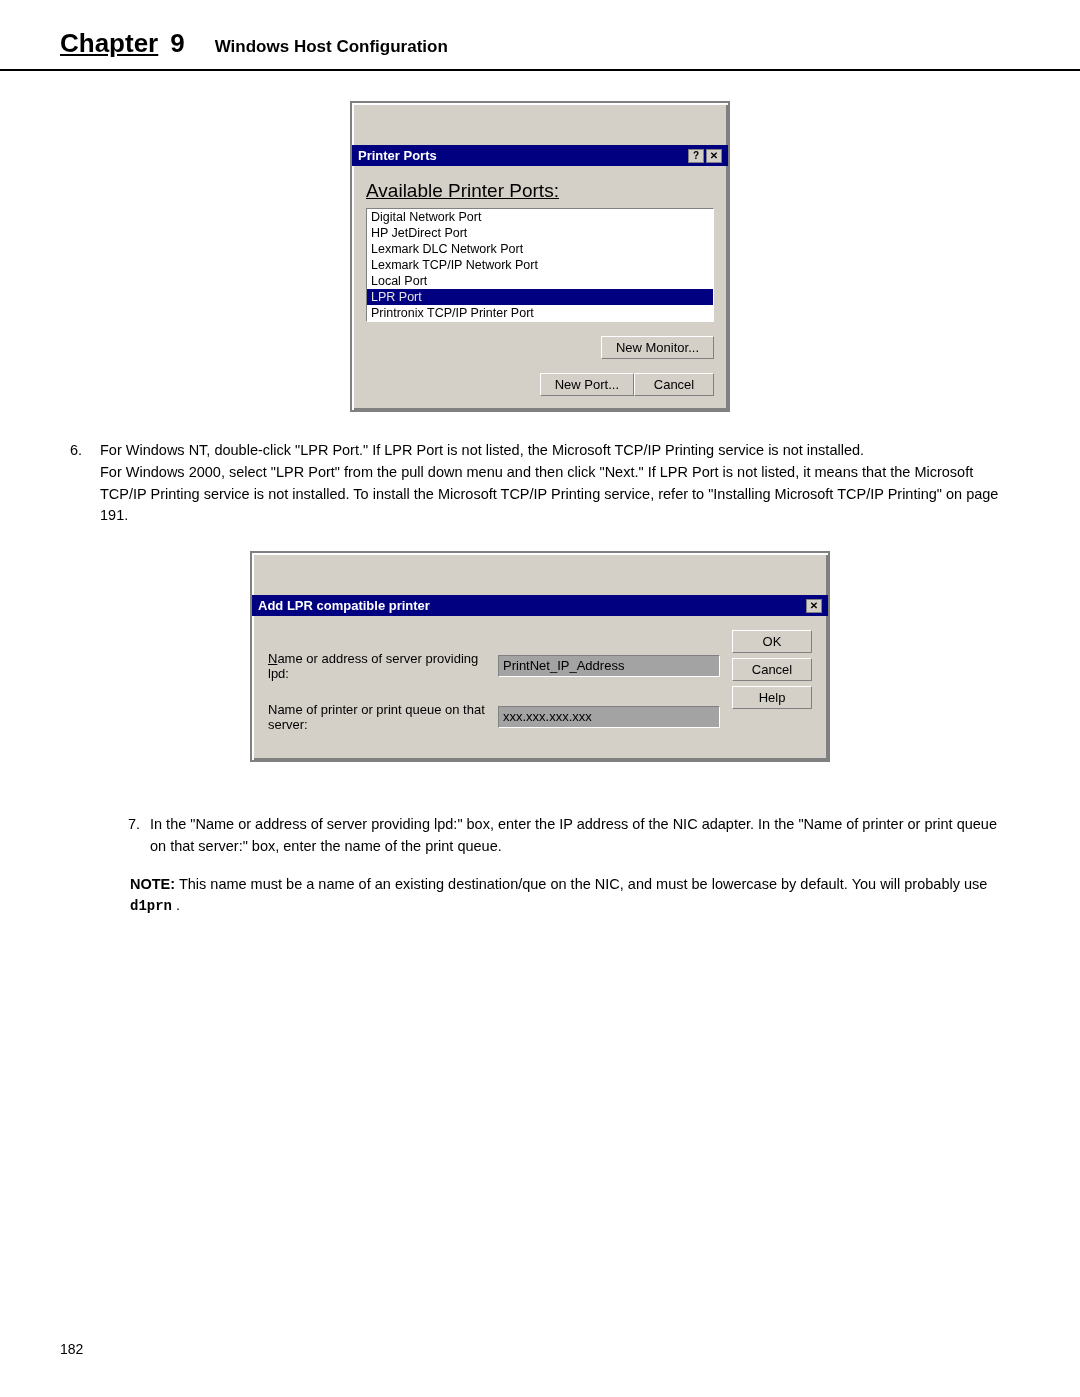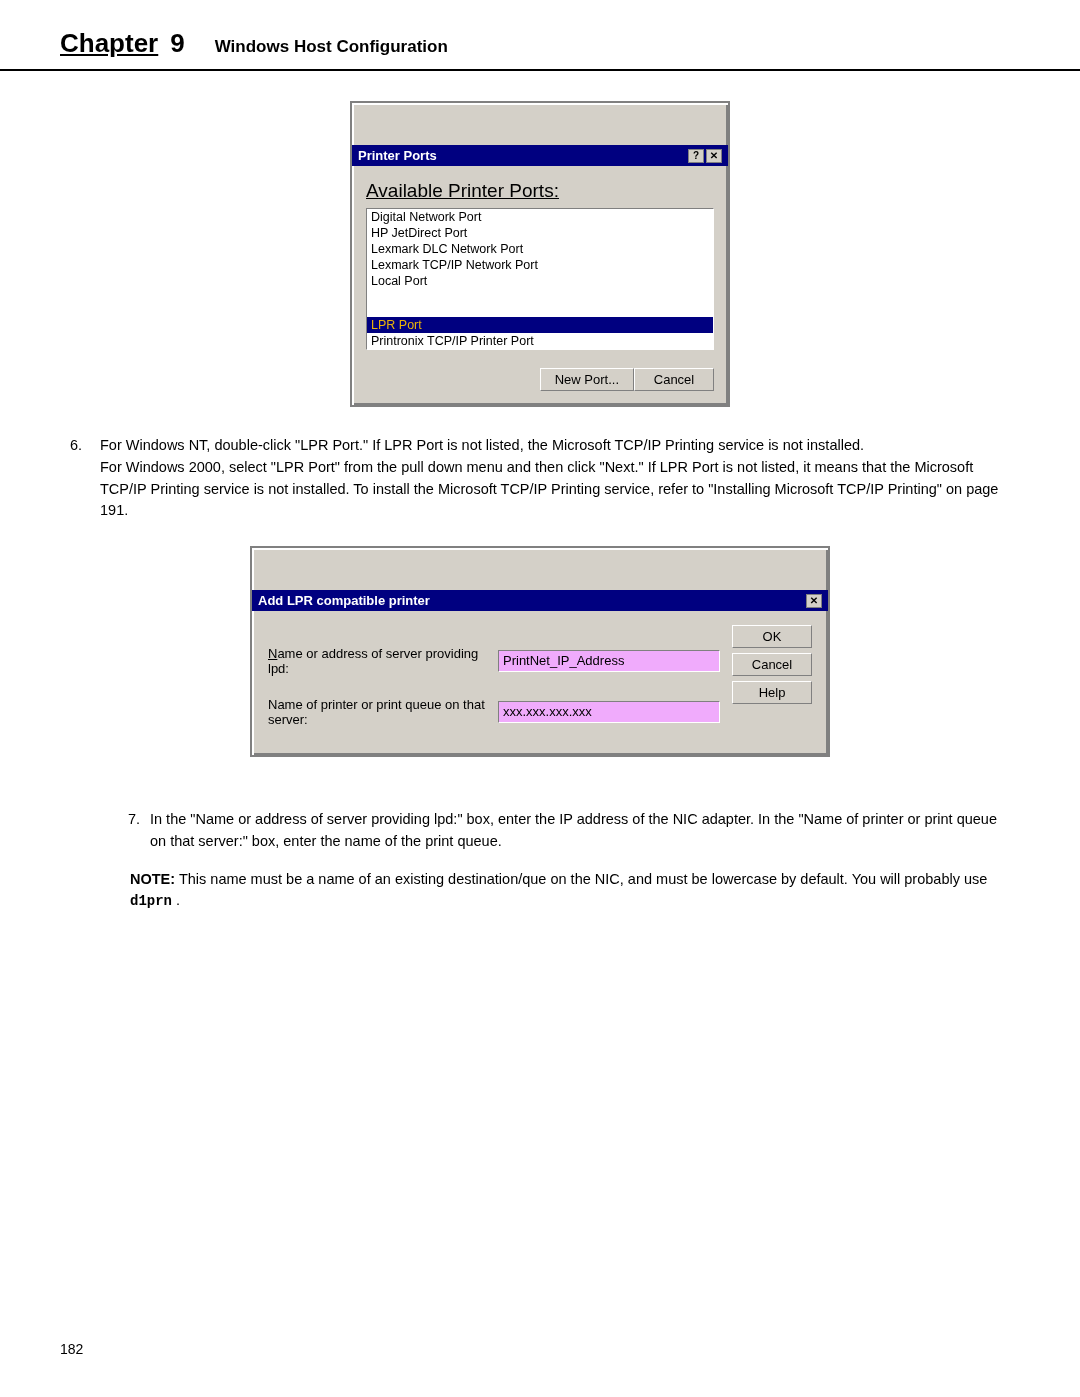--- a/index.html
+++ b/index.html
@@ -100,22 +100,21 @@
       width: 100%;
       font-size: 12.5px;
       margin-bottom: 14px;
     }
     .port-item {
       padding: 1px 4px;
       cursor: default;
     }
     .port-item.selected {
       background: #000080;
-      color: #eab308;
-      margin-top: 28px;
+      color: #e5e5e5;
     }
     .dialog-buttons-row {
       display: flex;
       justify-content: flex-end;
       margin-bottom: 10px;
     }
     .dialog-buttons-bottom {
       display: flex;
       justify-content: flex-end;
       padding-top: 4px;
@@ -169,21 +168,21 @@
       gap: 10px;
       margin-top: 21px;
     }
     .lpr-field-label {
       font-size: 13px;
       width: 220px;
       flex-shrink: 0;
     }
     .lpr-input {
       flex: 1;
-      background: #f0abfc;
+      background: #a3a3a3;
       border-top: 1px solid #808080;
       border-left: 1px solid #808080;
       border-right: 1px solid #ffffff;
       border-bottom: 1px solid #ffffff;
       padding: 2px 4px;
       font-size: 13px;
       height: 22px;
     }
     .lpr-buttons {
       display: flex;
@@ -255,20 +254,23 @@
           <span class="underline-letter">A</span><span>vailable Printer Ports:</span>
         </div>
         <div class="port-list">
           <div class="port-item">Digital Network Port</div>
           <div class="port-item">HP JetDirect Port</div>
           <div class="port-item">Lexmark DLC Network Port</div>
           <div class="port-item">Lexmark TCP/IP Network Port</div>
           <div class="port-item">Local Port</div>
           <div class="port-item selected">LPR Port</div>
           <div class="port-item">Printronix TCP/IP Printer Port</div>
+        </div>
+        <div class="dialog-buttons-row">
+          <button class="win-button">New Monitor...</button>
         </div>
         <div class="dialog-buttons-bottom">
           <button class="win-button">New Port...</button>
           <button class="win-button">Cancel</button>
         </div>
       </div>
     </div>
   </div>
 
   <div class="step-text">

